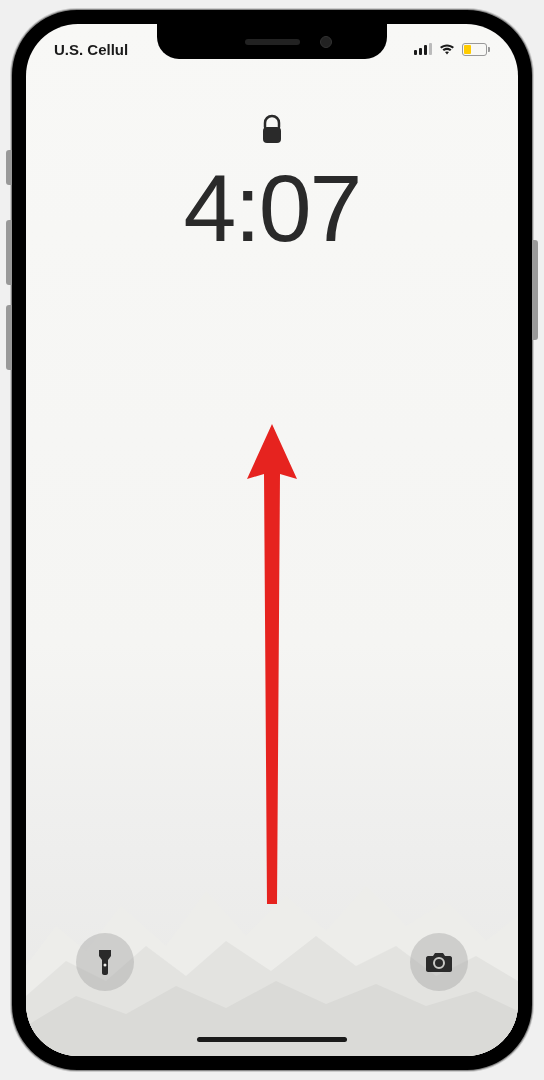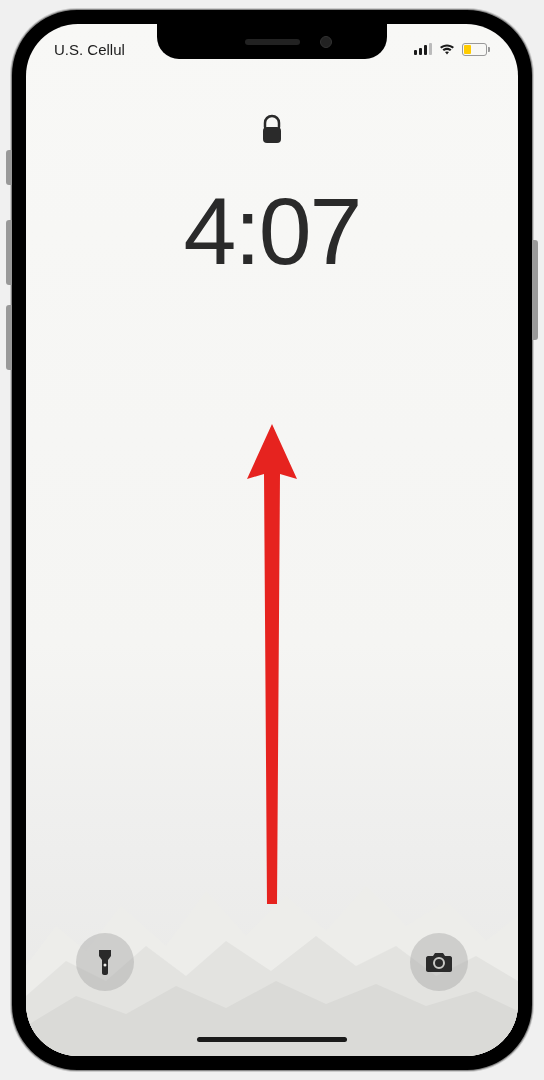--- a/index.html
+++ b/index.html
@@ -118,21 +118,21 @@
       height: 30px;
       display: flex;
       justify-content: space-between;
       align-items: center;
       padding: 0 28px;
       z-index: 50;
     }
     
     .status-left {
       font-size: 15px;
-      font-weight: 400;
+      font-weight: 700;
       color: #1a1a1a;
     }
     
     .status-right {
       display: flex;
       align-items: center;
       gap: 6px;
     }
     
     .signal-bars {
@@ -200,21 +200,20 @@
     .clock-time {
       position: absolute;
       top: 130px;
       left: 0;
       right: 0;
       text-align: center;
       font-size: 95px;
       font-weight: 200;
       color: #2a2a2a;
       letter-spacing: -2px;
-      margin-top: 23px;
     }
     
     .clock-date {
       position: absolute;
       top: 250px;
       left: 0;
       right: 0;
       text-align: center;
       font-size: 24px;
       font-weight: 400;

